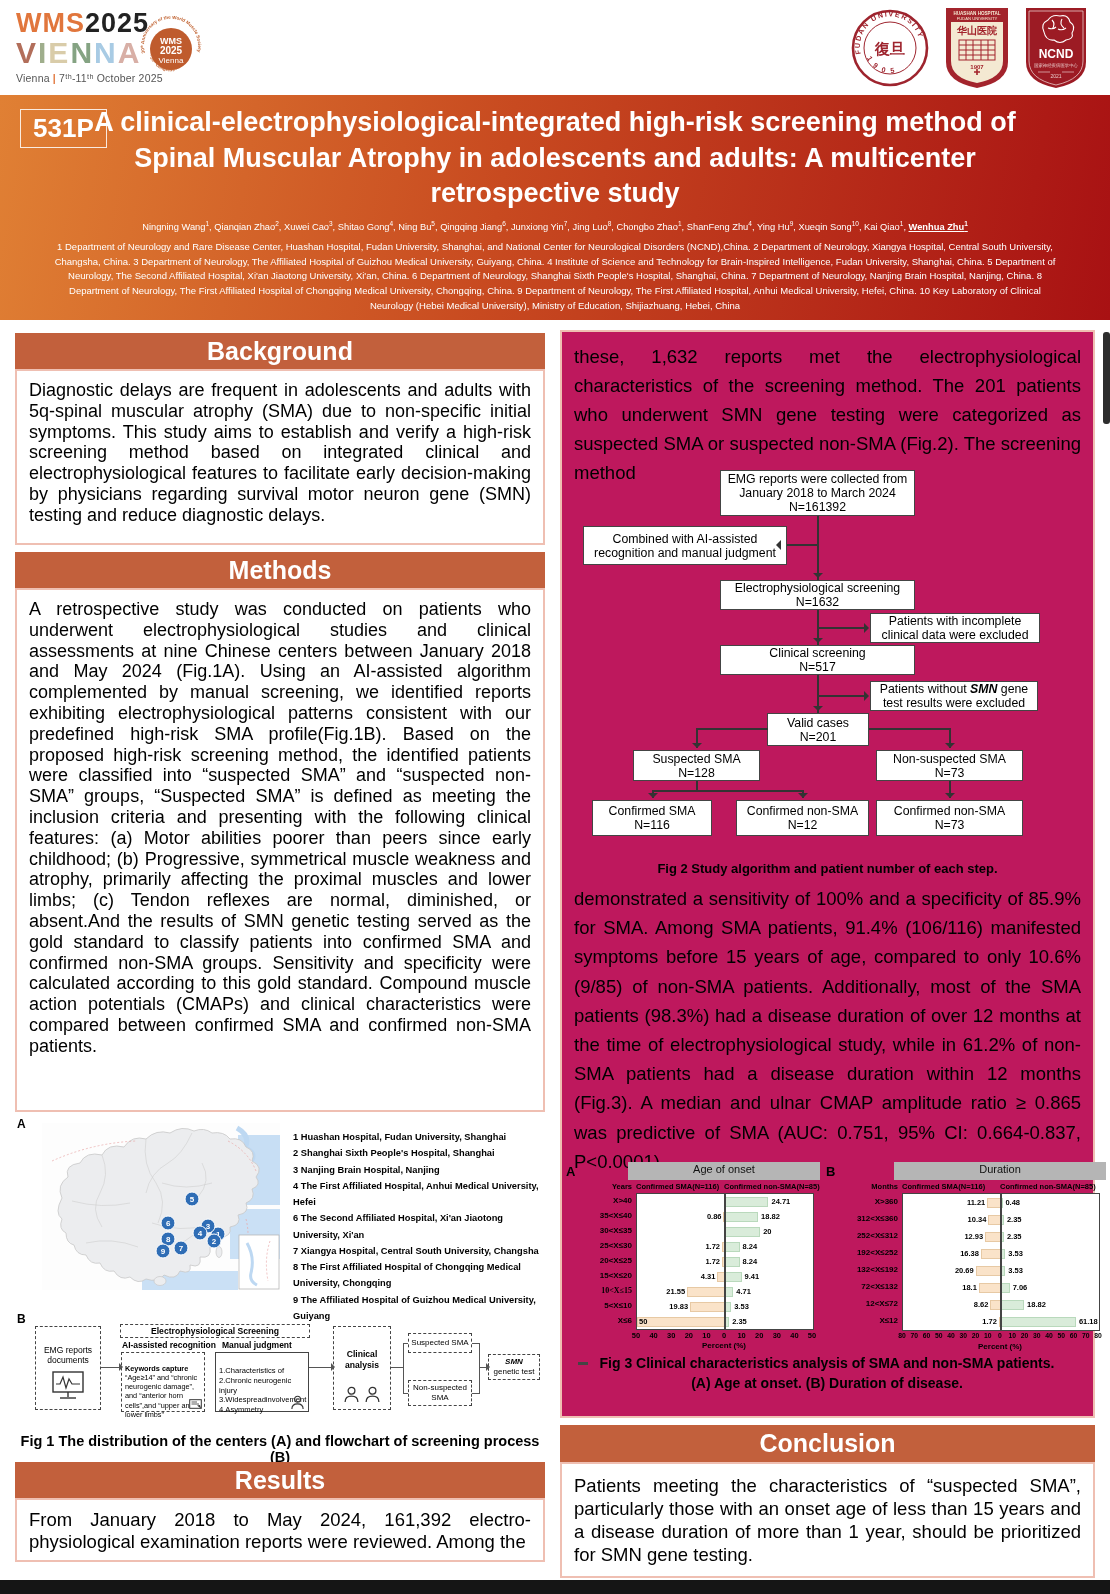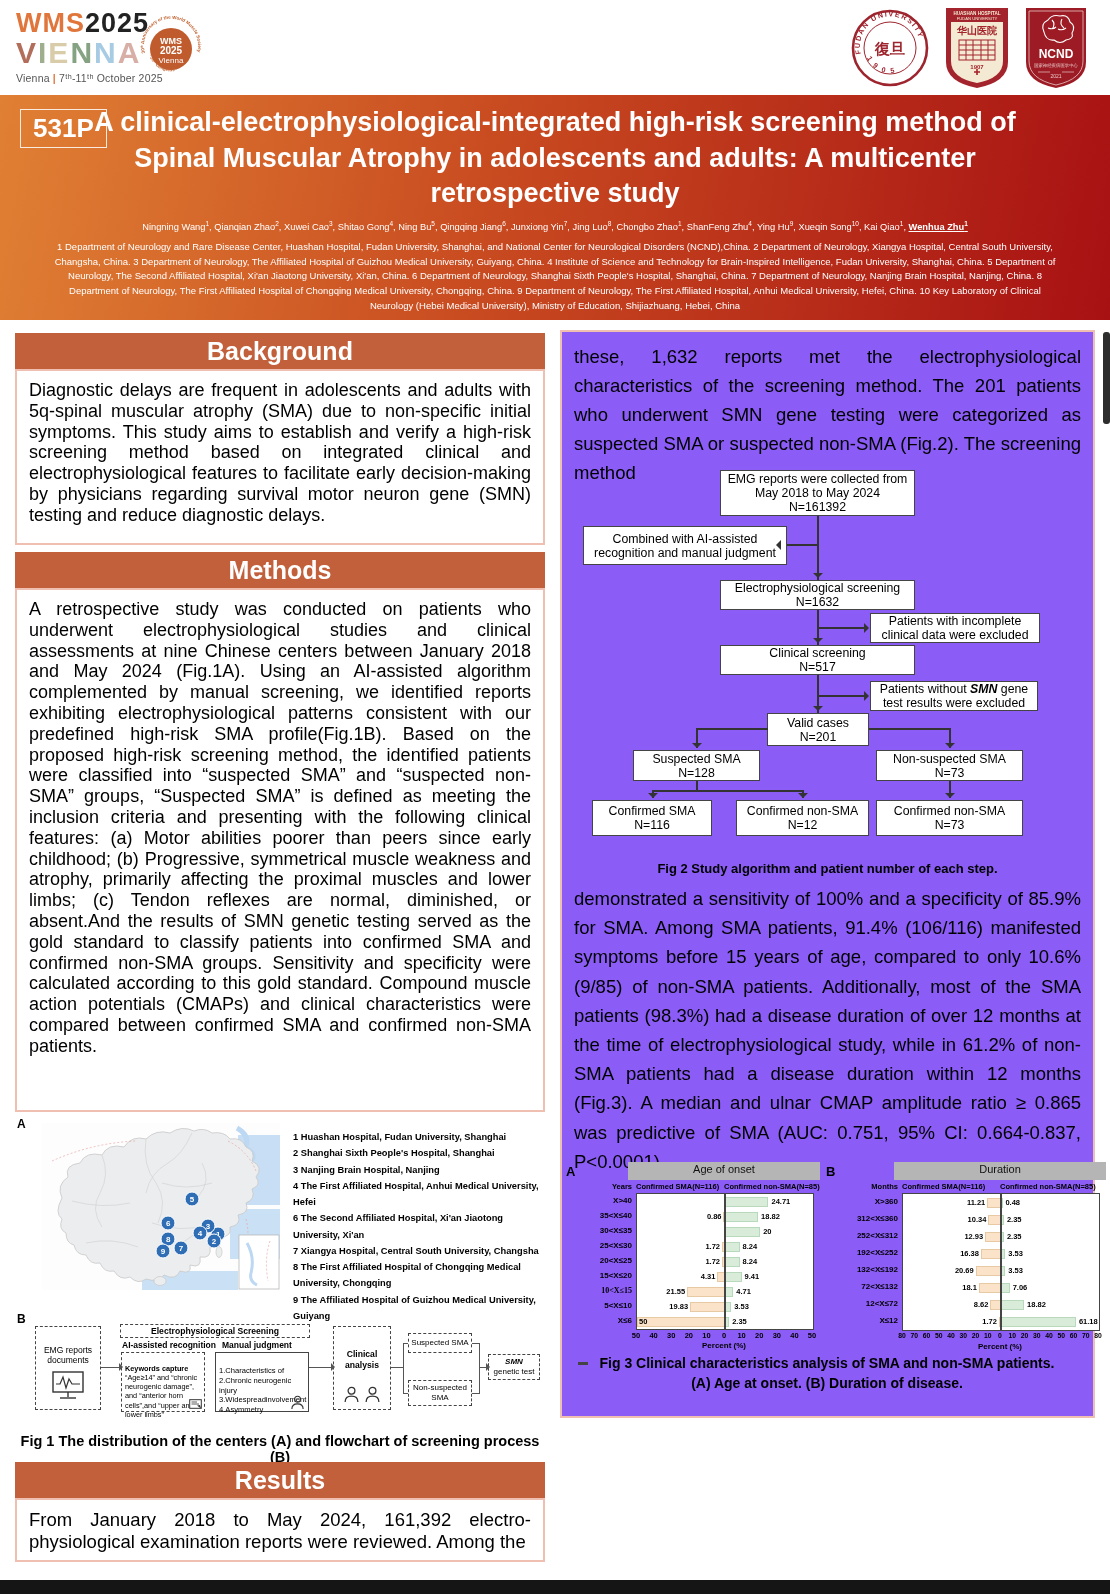--- a/index.html
+++ b/index.html
@@ -27,21 +27,21 @@
   .affil{margin:7px auto 0;width:1005px;text-align:center;font-size:9.5px;line-height:1.55;}
   
   .schead{background:#C2603C;color:#fff;font-size:25px;font-weight:bold;text-align:center;
           height:36px;line-height:36px;}
   .scbody{border:2px solid #EFBFB2;background:#fff;box-sizing:border-box;
           font-size:18px;line-height:20.8px;text-align:justify;padding:9px 12px;overflow:hidden;}
   .lcol{position:absolute;left:15px;top:333px;width:530px;}
   .labs{position:absolute;width:530px;box-sizing:border-box;}
   
   .rbox{position:absolute;left:560px;top:330px;width:535px;height:1088px;border:2px solid #EFBFB2;
-        box-sizing:border-box;background:#8b5cf6;}
+        box-sizing:border-box;background:#be185d;}
   .rtext{position:absolute;left:0;width:100%;box-sizing:border-box;padding:10px 12px 0;
          font-size:18.5px;line-height:29px;text-align:justify;}
   
   #fig2{position:absolute;left:0;top:127px;width:531px;height:400px;}
   .fbox{position:absolute;border:1.4px solid #444;background:#fff;box-sizing:border-box;
         display:flex;align-items:center;justify-content:center;text-align:center;
         font-size:12.3px;line-height:14px;white-space:pre-line;}
   .fline{position:absolute;background:#333;}
   .arr{position:absolute;width:0;height:0;border:5px solid transparent;}
   .figcap{font-weight:bold;font-size:13px;text-align:center;}
@@ -296,21 +296,21 @@
 
     <div class="labs schead" style="top:1129px;">Results</div>
     <div class="labs scbody" style="top:1165px;height:64px;font-size:18.5px;line-height:22px;">From January 2018 to May 2024, 161,392 electro-physiological examination reports were reviewed. Among the</div>
   </div>
 
   <div class="rbox">
     <div class="rtext" style="top:0;">these, 1,632 reports met the electrophysiological characteristics of the screening method. The 201 patients who underwent SMN gene testing were categorized as suspected SMA or suspected non-SMA (Fig.2). The screening method</div>
 
     <div id="fig2">
         <div class="fbox" style="left: 158px; top: 11px; width: 195px; height: 46px;">EMG reports were collected from
-May 2018 to May 2024
+January 2018 to March 2024
 N=161392</div>
         <div class="fbox" style="left: 21px; top: 67px; width: 204px; height: 39px;">Combined with AI-assisted
 recognition and manual judgment</div>
         <div class="fbox" style="left: 158px; top: 121px; width: 195px; height: 30px;">Electrophysiological screening
 N=1632</div>
         <div class="fbox" style="left: 308px; top: 154px; width: 170px; height: 30px;">Patients with incomplete
 clinical data were excluded</div>
         <div class="fbox" style="left: 158px; top: 186px; width: 195px; height: 30px;">Clinical screening
 N=517</div>
         <div class="fbox" style="left: 308px; top: 222px; width: 168px; height: 30px;"><span>Patients without <i><b>SMN</b></i><span> gene
@@ -514,16 +514,20 @@
               <span style="left: 100%;">80</span>
             </div>
             <div class="xlab" style="margin-left: 62px; width: 196px;">Percent (%)</div>
           </div>
         </div>
       </div>
     <div class="artifact"></div>
     <div class="figcap" style="position:absolute;top:1022px;left:30px;width:470px;font-size:14px;line-height:1.4;">Fig 3 Clinical characteristics analysis of SMA and non-SMA patients. (A) Age at onset. (B) Duration of disease.</div>
   </div>
 
+  <div class="conc">
+    <div class="schead" style="height:37px;line-height:37px;">Conclusion</div>
+    <div class="scbody" style="font-size:18.5px;line-height:23px;padding:10px 12px;">Patients meeting the characteristics of “suspected SMA”, particularly those with an onset age of less than 15 years and a disease duration of more than 1 year, should be prioritized for SMN gene testing.</div>
+  </div>
 
   <div class="scrollthumb"></div>
   <div class="footer"></div>
 </div>
 
 </body></html>

